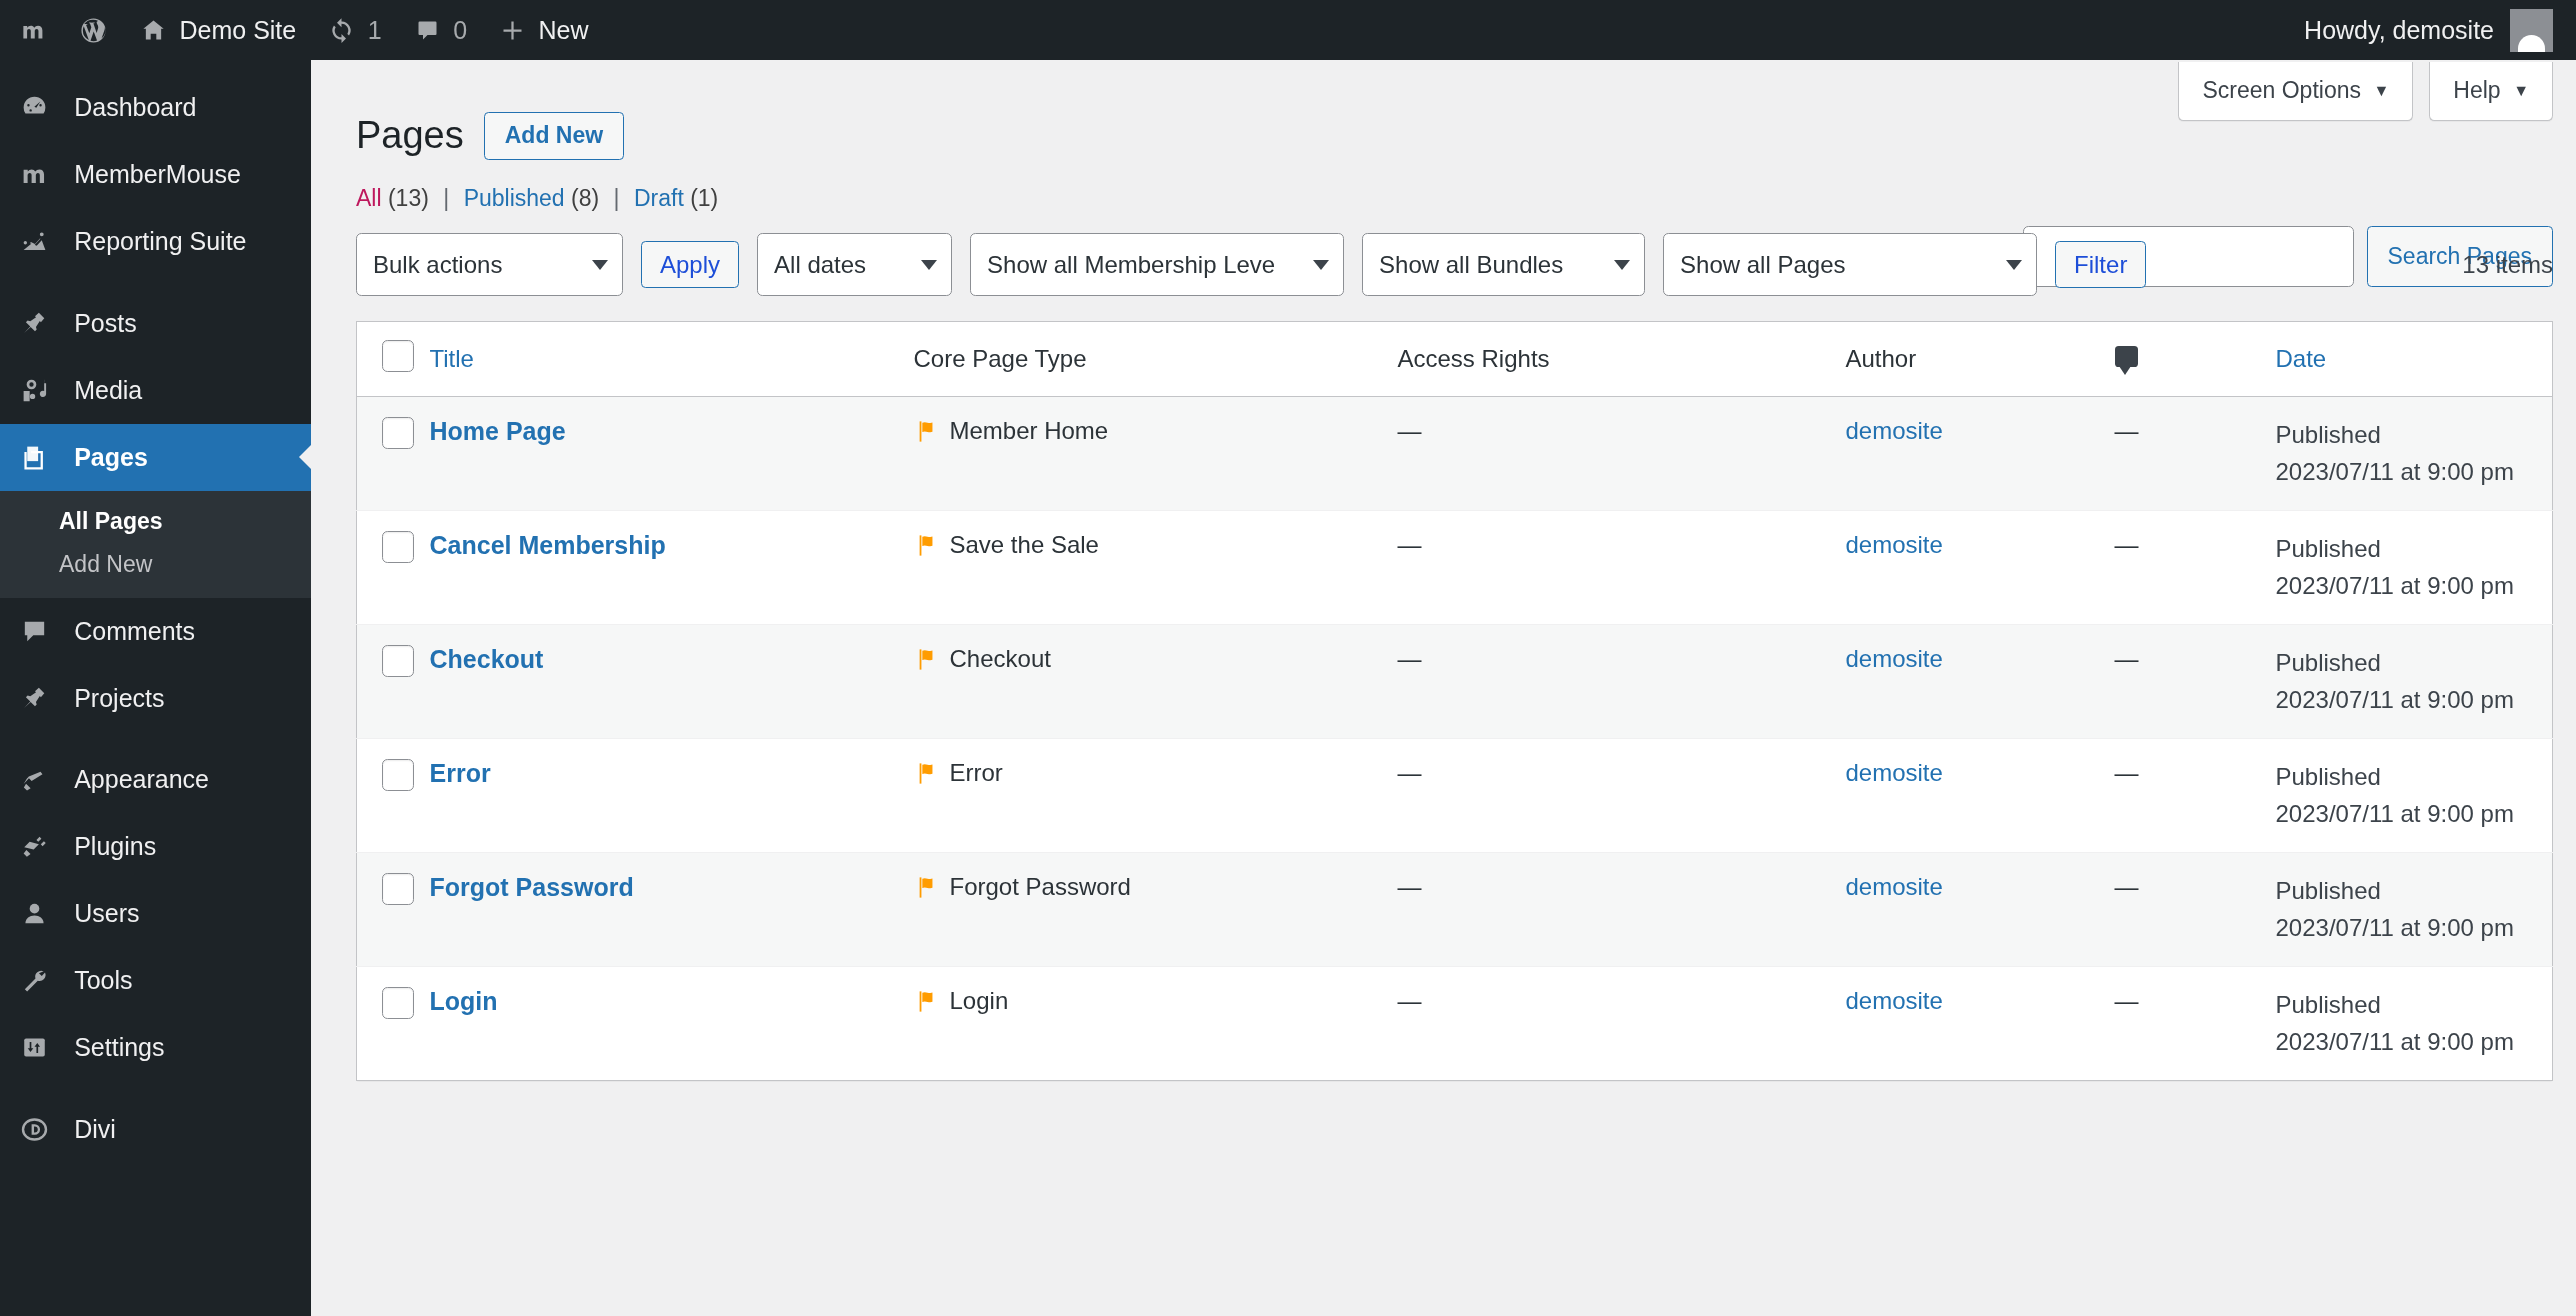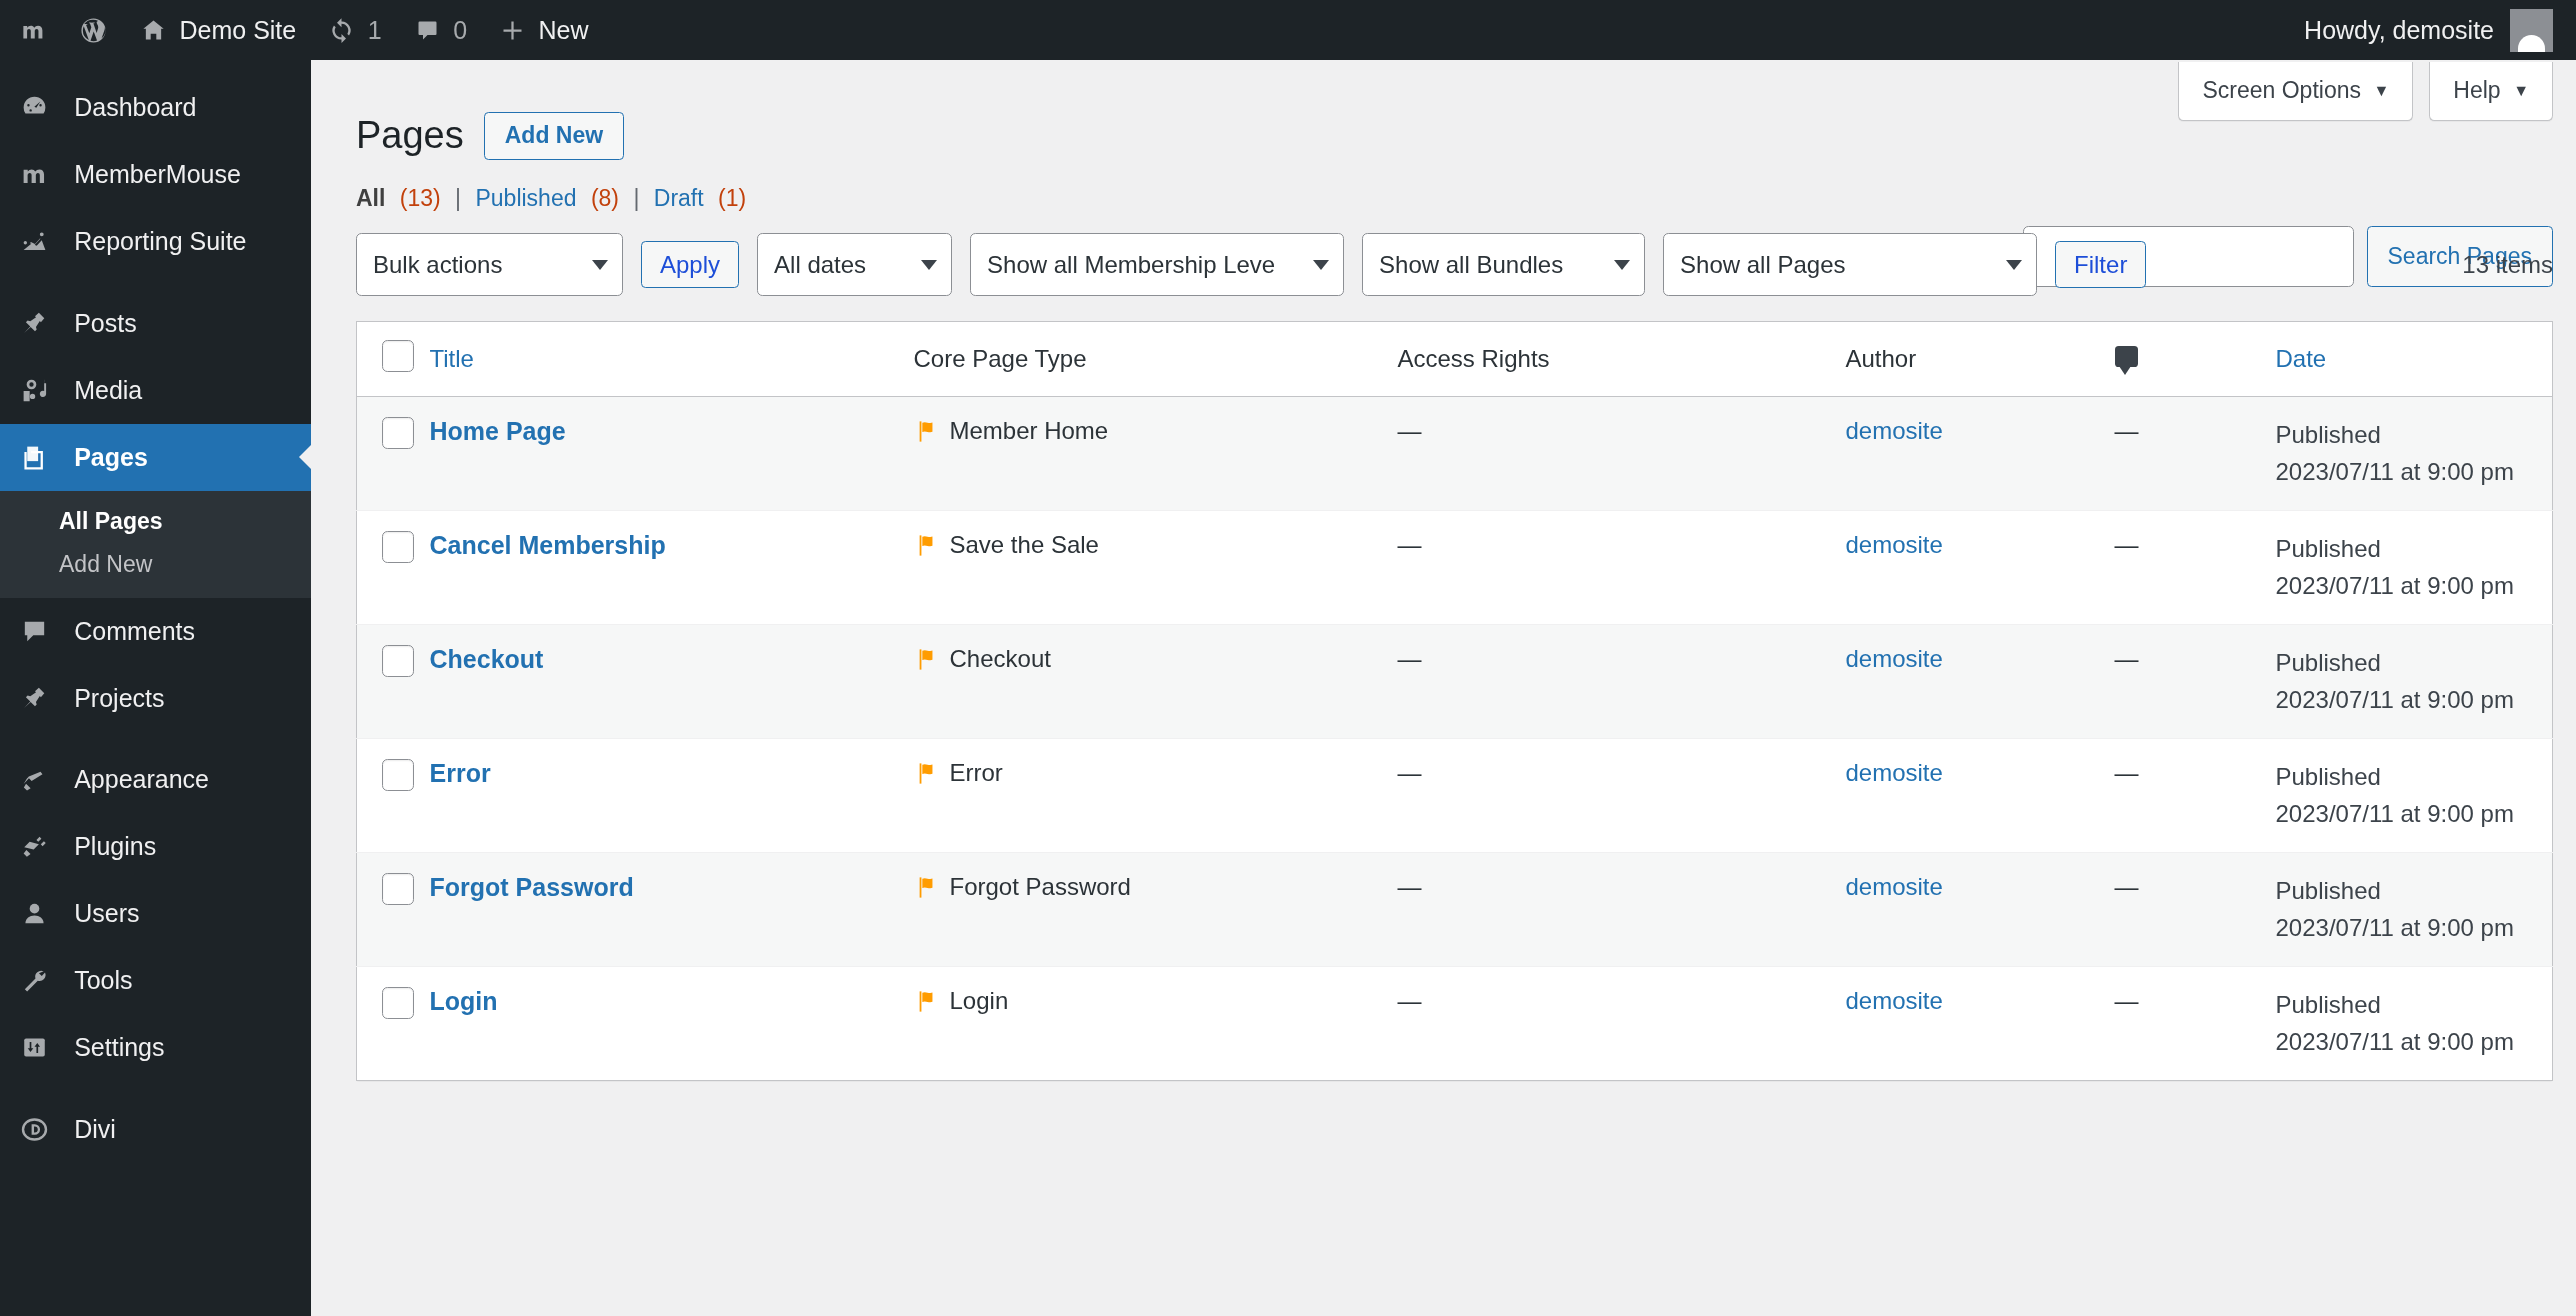--- a/index.html
+++ b/index.html
@@ -109,22 +109,22 @@
     border-radius: 4.5px; padding: 8px 20px;
     font-size: 23px; font-weight: 600; cursor: pointer;
     line-height: 1.3;
   }
 
   .subsubsub {
     padding: 25px 0 0 45px;
     font-size: 23px; color: #3c434a;
   }
   .subsubsub a { color: #2271b1; text-decoration: none; cursor: pointer; }
-  .subsubsub .cur { color: #404040; font-weight: 700; }
-  .subsubsub .count { color: #c2410c; margin-left: 8px; }
+  .subsubsub .cur { color: #be185d; font-weight: 400; }
+  .subsubsub .count { color: #404040; }
   .subsubsub .sep { color: #646970; padding: 0 8px; }
 
   .searchbox {
     position: absolute; top: 166px; right: 23px;
     display: flex; align-items: center; gap: 12.5px;
   }
   .search-input {
     width: 331px; height: 61px;
     border: 0.9px solid #8c8f94; border-radius: 5.4px;
     background: #fff; font-size: 23px; padding: 0 12.5px;

